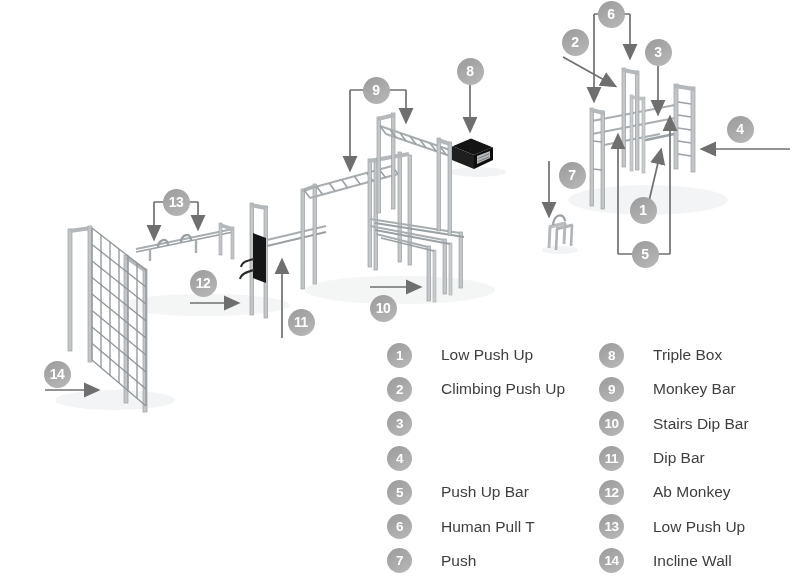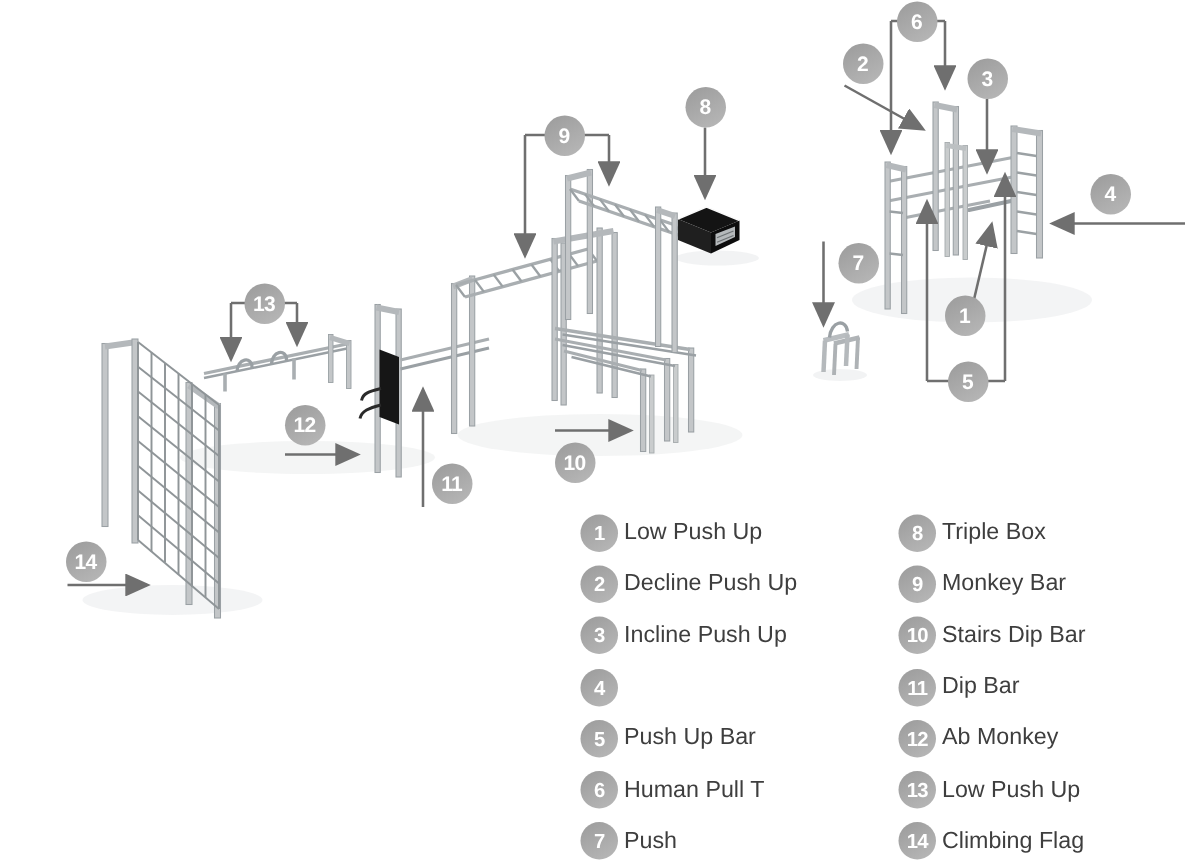--- a/index.html
+++ b/index.html
@@ -9,21 +9,21 @@
   .co{position:absolute;width:27px;height:27px;border-radius:50%;
       background:linear-gradient(150deg,#9e9e9e 10%,#b7b7b7 95%);
       color:#ffffff;font-weight:bold;font-size:14px;line-height:27px;text-align:center;
       letter-spacing:-0.5px;z-index:5;}
   .legend-col{position:absolute;top:338px;z-index:5;}
   .legend-item{height:34.3px;display:flex;align-items:center;}
   .legend-badge{width:25px;height:25px;border-radius:50%;flex:0 0 25px;
       background:linear-gradient(150deg,#9e9e9e 10%,#b7b7b7 95%);
       color:#ffffff;font-weight:bold;font-size:13.5px;line-height:25px;text-align:center;
       letter-spacing:-0.5px;}
-  .legend-label{margin-left:4px;font-size:15.5px;color:#3e3e3e;white-space:nowrap;}
+  .legend-label{margin-left:29px;font-size:15.5px;color:#3e3e3e;white-space:nowrap;}
 </style>
 </head>
 <body>
 
 <div id="stage">
 
 <svg width="800" height="577" viewBox="0 0 800 577">
   <defs>
     <marker id="ah" markerWidth="11" markerHeight="9" refX="8.5" refY="4.5" orient="auto">
       <path d="M0,0 L10,4.5 L0,9 z" fill="#6f6f6f"></path>
@@ -253,25 +253,24 @@
 <div class="co" style="left:162.5px;top:188.5px">13</div>
 <div class="co" style="left:43.5px;top:360.5px">14</div>
 
 <div class="legend-col" style="left:387px">
   <div class="legend-item">
     <div class="legend-badge">1</div>
     <span class="legend-label">Low Push Up</span>
   </div>
   <div class="legend-item">
     <div class="legend-badge">2</div>
-    <span class="legend-label">Decline Push Up</span>
+    <span class="legend-label">Climbing Push Up</span>
   </div>
   <div class="legend-item">
     <div class="legend-badge">3</div>
-    <span class="legend-label">Incline Push Up</span>
   </div>
   <div class="legend-item">
     <div class="legend-badge">4</div>
   </div>
   <div class="legend-item">
     <div class="legend-badge">5</div>
     <span class="legend-label">Push Up Bar</span>
   </div>
   <div class="legend-item">
     <div class="legend-badge">6</div>
@@ -303,17 +302,17 @@
   <div class="legend-item">
     <div class="legend-badge">12</div>
     <span class="legend-label">Ab Monkey</span>
   </div>
   <div class="legend-item">
     <div class="legend-badge">13</div>
     <span class="legend-label">Low Push Up</span>
   </div>
   <div class="legend-item">
     <div class="legend-badge">14</div>
-    <span class="legend-label">Climbing Flag</span>
+    <span class="legend-label">Incline Wall</span>
   </div>
 </div>
 
 </div>
 
 </body></html>

